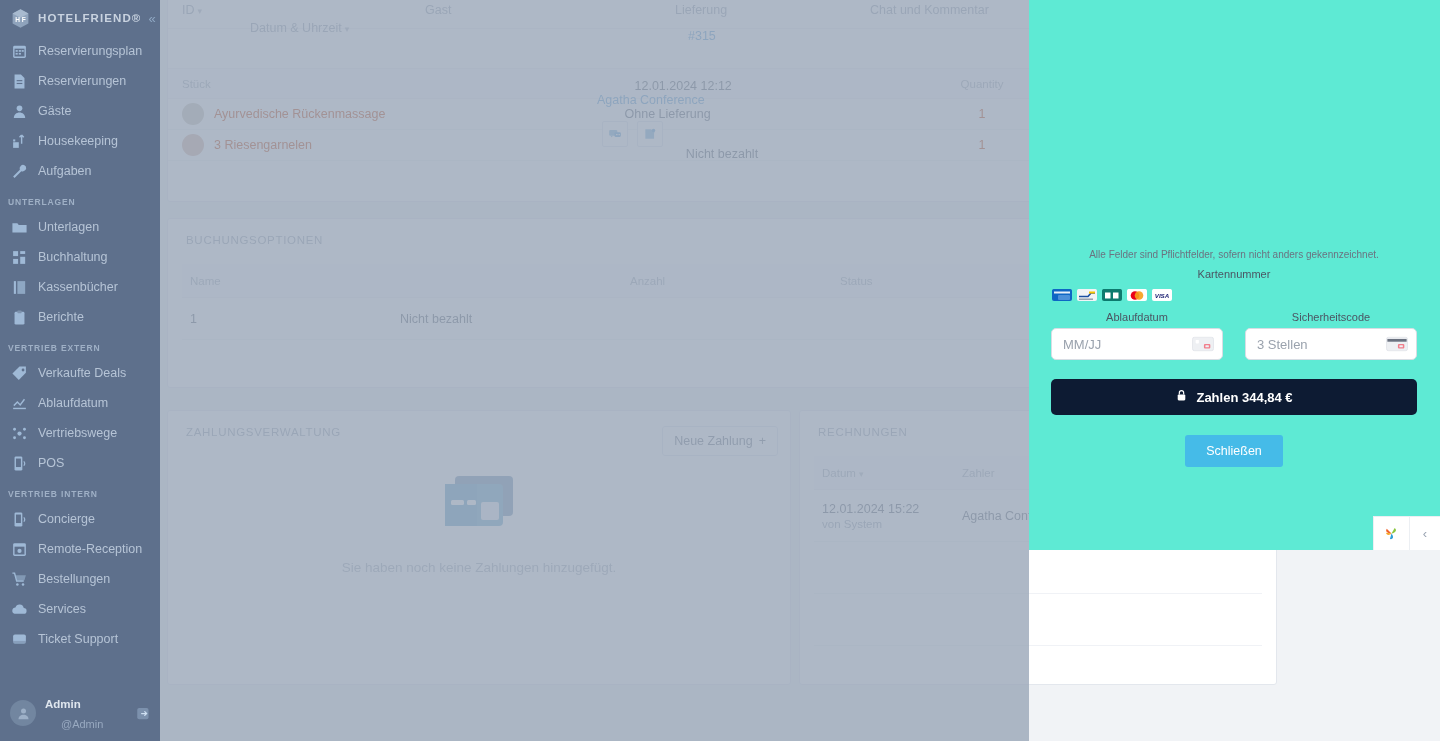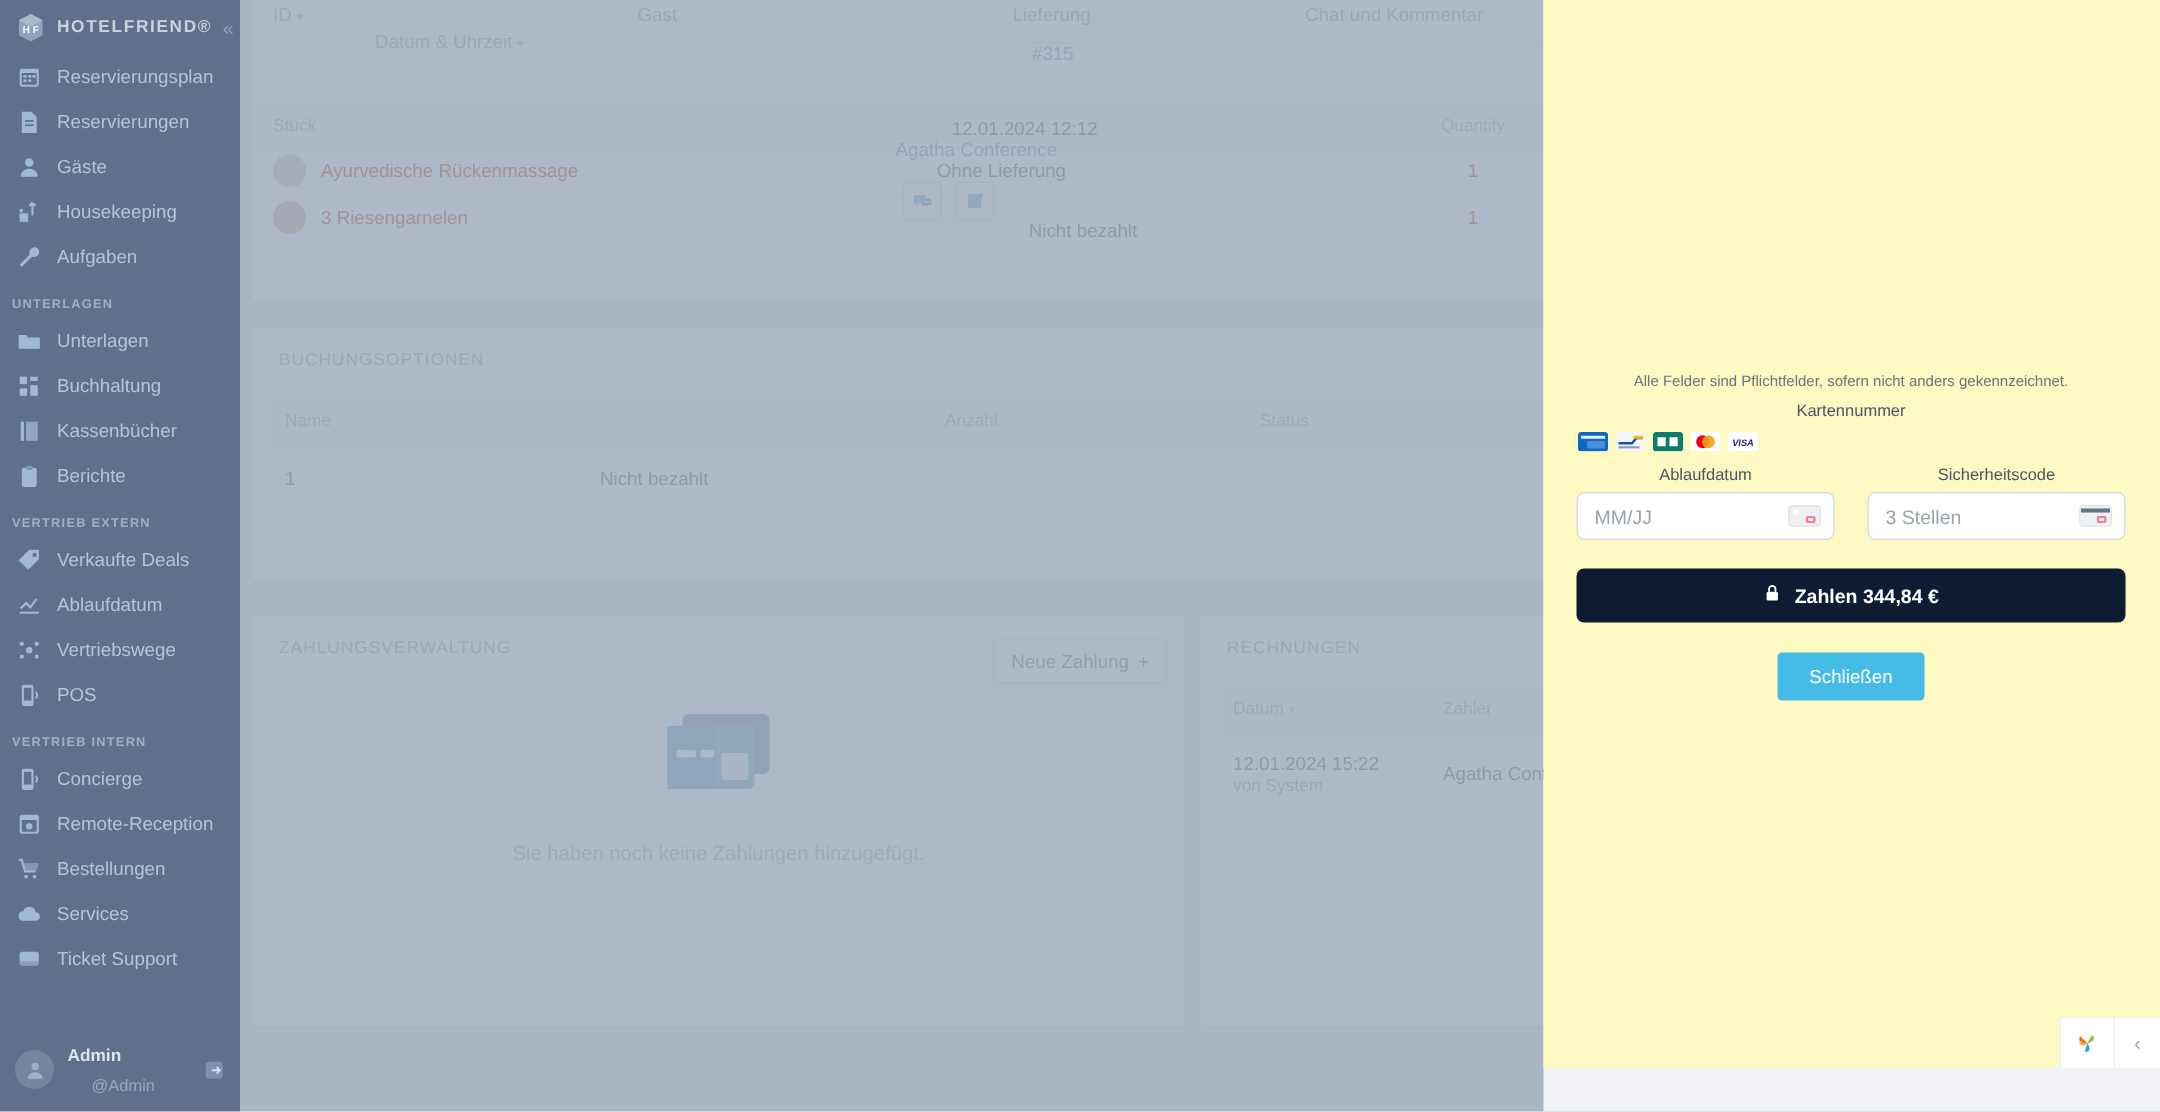--- a/index.html
+++ b/index.html
@@ -183,22 +183,22 @@
   #dim {
     position: absolute; left: 160px; top: 0;
     width: 869px; height: 741px;
     background: #9aa6b8; opacity: 0.80;
     pointer-events: none;
   }
 
   
   #paypanel {
     position: absolute; right: 0; top: 0;
-    width: 411px; height: 712px;
-    background: #fef9c3;
+    width: 411px; height: 550px;
+    background: #5eead4;
   }
   #payform {
     position: absolute; left: 22px; top: 248px; width: 366px;
   }
   .req-note {
     font-size: 10px; color: #6b7280; text-align: center;
     margin-bottom: 7px; line-height: 1.3;
   }
   .fld-label {
     font-size: 11px; color: #4b5563; text-align: center;

